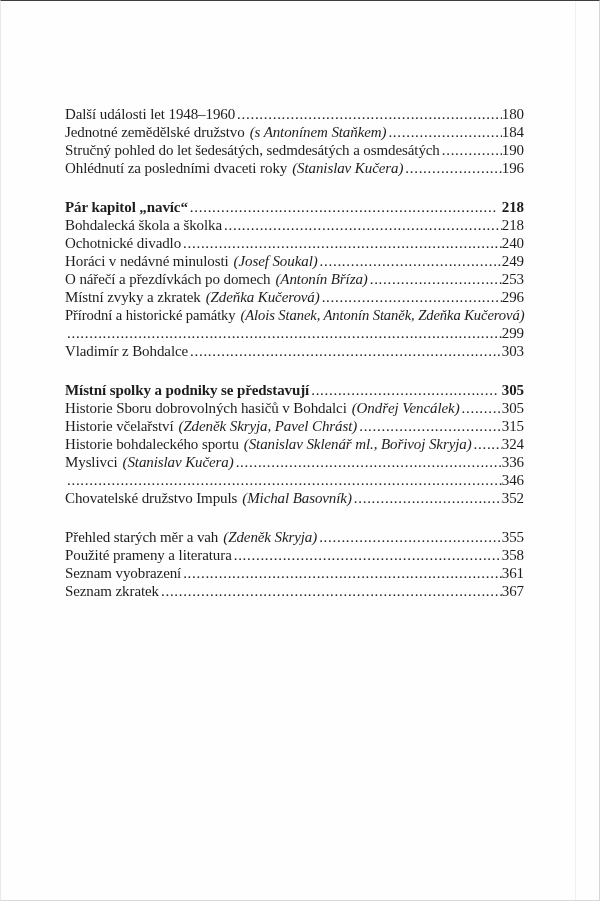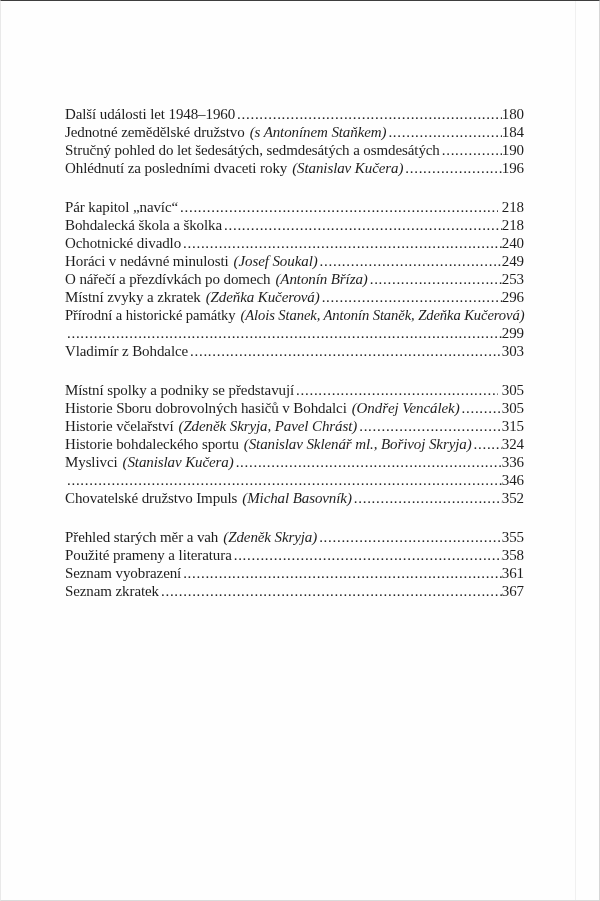--- a/index.html
+++ b/index.html
@@ -51,21 +51,21 @@
     flex: 1 1 0;
     min-width: 0;
     overflow: hidden;
     padding-left: 2px;
   }
   .leader::after {
     content: "..............................................................................................................................................................";
     letter-spacing: 0.7px;
   }
   .page-num { flex: 0 0 auto; }
-  .head { font-weight: normal; }
+  .head { font-weight: bold; }
   .head .leader::after { font-weight: normal; }
   .head .page-num { padding-left: 4px; }
 </style>
 </head>
 <body>
 
 <div class="scan-page">
   <div class="edge-artifact"></div>
   <div class="toc">
       <div class="toc-group">

